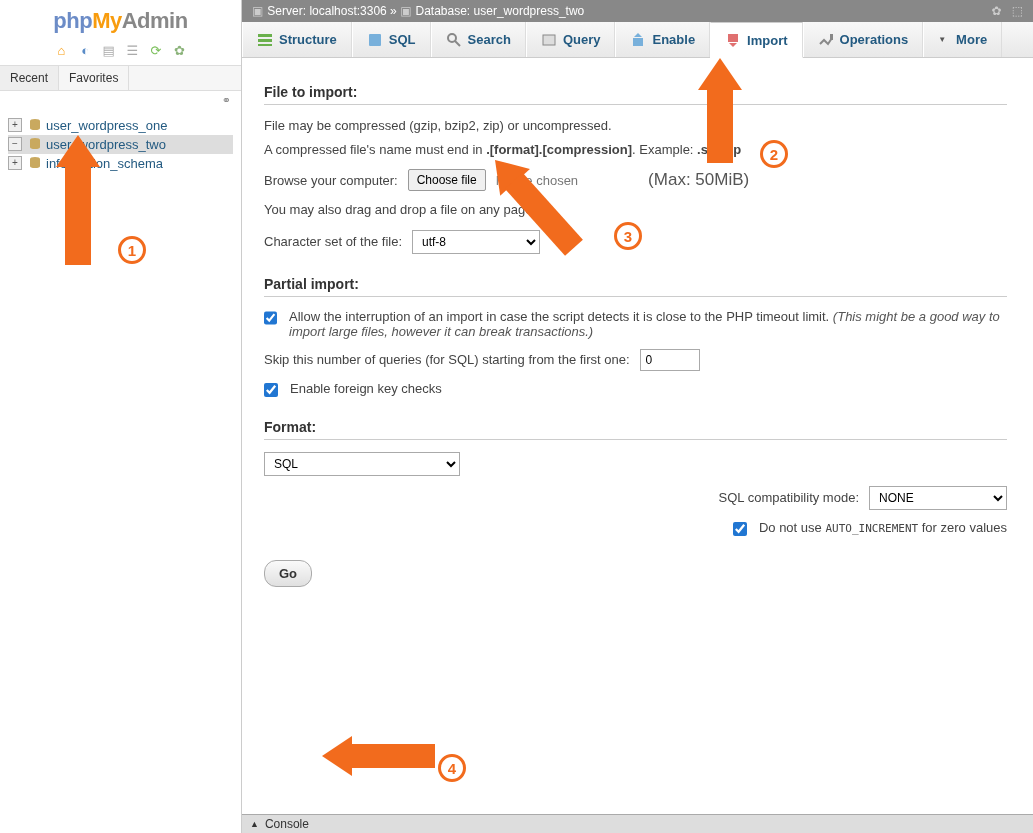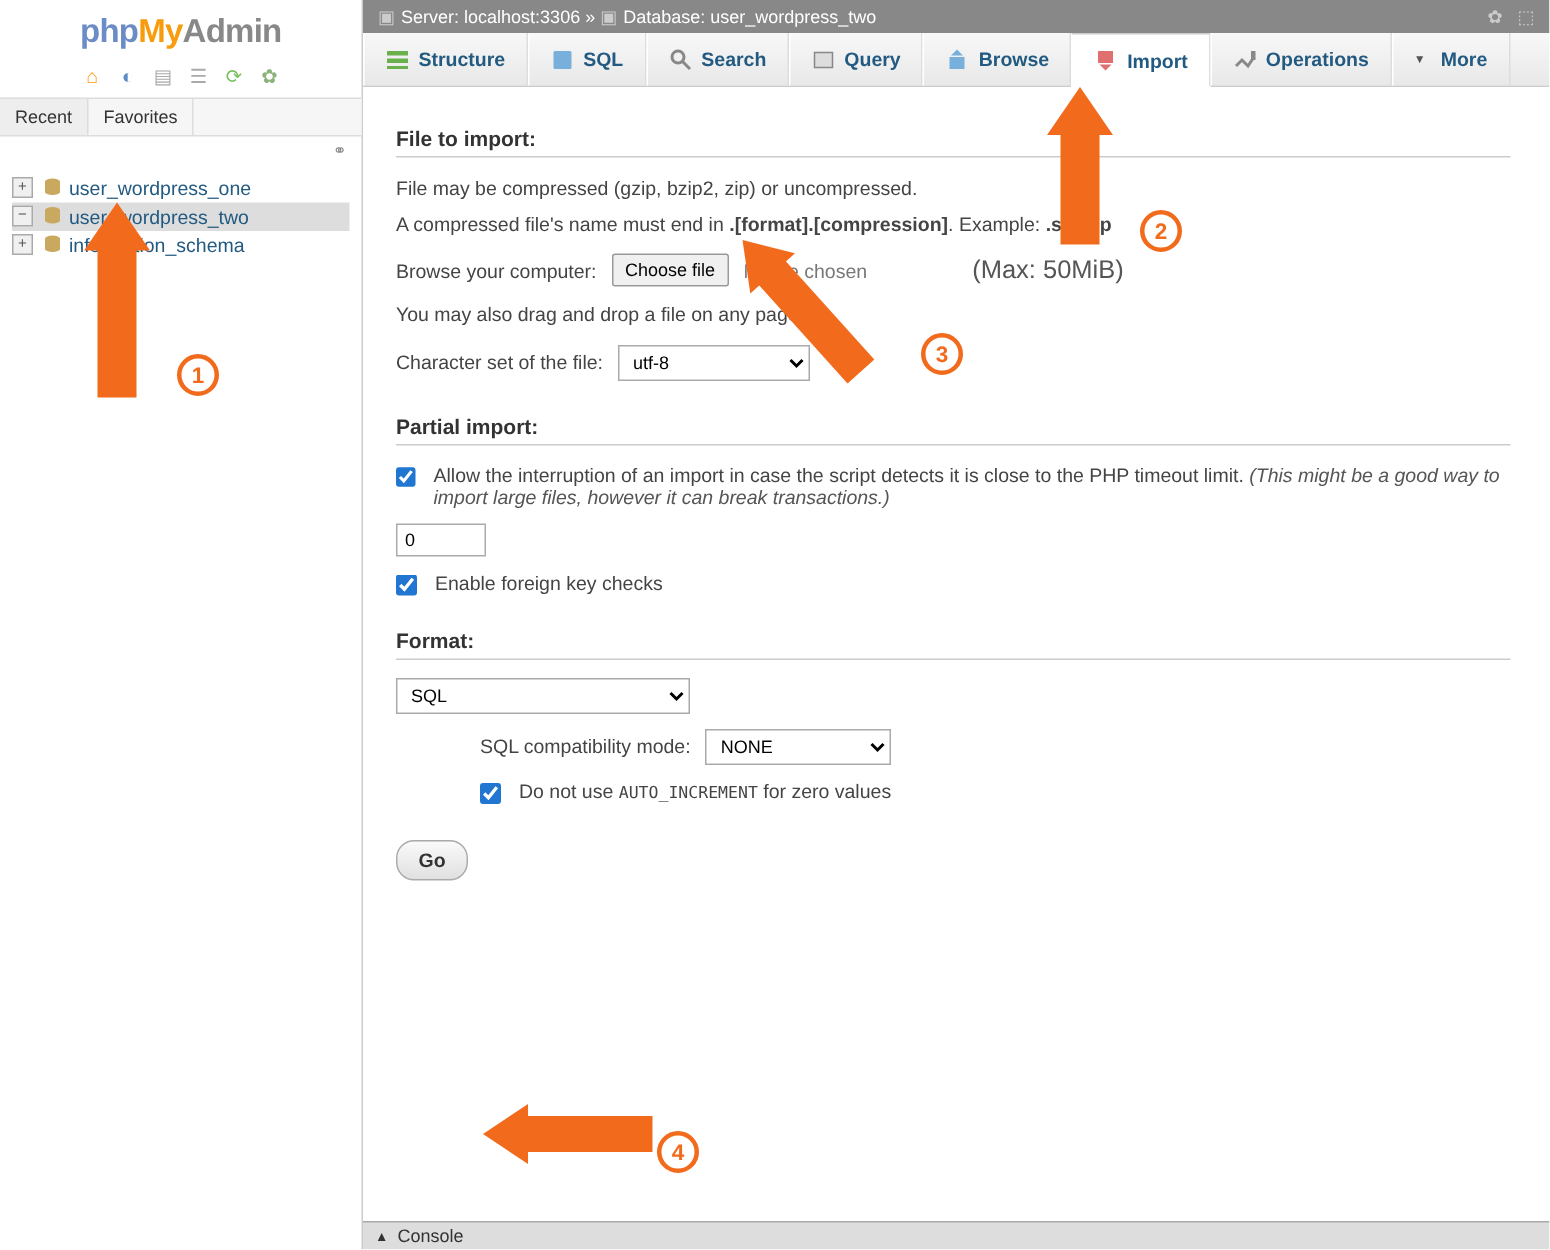--- a/index.html
+++ b/index.html
@@ -46,22 +46,22 @@
 .choose-btn { border: 1px solid #999; background: #f0f0f0; padding: 3px 8px; font-size: 12px; border-radius: 2px; cursor: pointer; }
 .nofile { color: #777; font-size: 13px; }
 .max { color: #555; font-size: 17px; margin-left: 60px; }
 select, input[type=text] { border: 1px solid #aaa; padding: 3px 5px; font-size: 12px; background: #fff; }
 .charset-select { width: 128px; }
 .check-row { display: flex; align-items: flex-start; gap: 12px; margin: 8px 0; }
 .check-row input[type=checkbox] { margin-top: 2px; accent-color: #2176d2; width: 14px; height: 14px; }
 .italic { font-style: italic; color: #555; }
 .skip-input { width: 60px; }
 .format-select { width: 196px; }
-.compat-select { width: 124px; }
-.indent { margin-left: 56px; }
+.compat-select { width: 138px; }
+.indent { margin-left: 80px; justify-content: flex-end; }
 .go-btn { border: 1px solid #aaa; background: linear-gradient(#fafafa,#e0e0e0); padding: 5px 14px; font-size: 13px; font-weight: bold; border-radius: 12px; cursor: pointer; color: #333; margin-top: 16px; }
 code.ai { font-family: monospace; font-size: 11px; text-transform: uppercase; }
 
 
 .console-bar { position: absolute; bottom: 0; left: 242px; right: 0; background: #ddd; border-top: 1px solid #aaa; padding: 2px 8px; font-size: 12px; color: #333; display: flex; align-items: center; gap: 6px; }
 .console-bar .tri { font-size: 9px; }
 
 
 .arrow { position: absolute; pointer-events: none; }
 .arrow-body { background: #f26b1d; position: absolute; }
@@ -164,21 +164,21 @@
           <span class="ticon"><svg viewBox="0 0 16 16">
               <rect x="2" y="3" width="12" height="10" fill="#ddd" stroke="#888"></rect>
             </svg></span>
           <span>Query</span>
         </div>
       <div class="top-tab">
           <span class="ticon"><svg viewBox="0 0 16 16">
               <rect x="3" y="6" width="10" height="8" fill="#78b0db"></rect>
               <path d="M8 1 L12 5 L4 5 Z" fill="#78b0db"></path>
             </svg></span>
-          <span>Browse</span>
+          <span>Enable</span>
         </div>
       <div class="top-tab active">
           <span class="ticon"><svg viewBox="0 0 16 16">
               <rect x="3" y="2" width="10" height="8" fill="#e07070"></rect>
               <path d="M8 15 L12 11 L4 11 Z" fill="#e07070"></path>
             </svg></span>
           <span>Import</span>
         </div>
       <div class="top-tab">
           <span class="ticon"><svg viewBox="0 0 16 16">
@@ -212,20 +212,21 @@
 
       <div class="section-head">Partial import:</div>
       <div class="check-row">
         <input type="checkbox" checked="" style="">
         <div>
           <span>Allow the interruption of an import in case the script detects it is close to the PHP timeout limit.</span>
           <span class="italic">(This might be a good way to import large files, however it can break transactions.)</span>
         </div>
       </div>
       <div class="row">
+        <span>Skip this number of queries (for SQL) starting from the first one:</span>
         <input type="text" class="skip-input" value="0" style="">
       </div>
 
       <div class="check-row">
         <input type="checkbox" checked="" style="">
         <span>Enable foreign key checks</span>
       </div>
 
       <div class="section-head">Format:</div>
       <div class="row">

